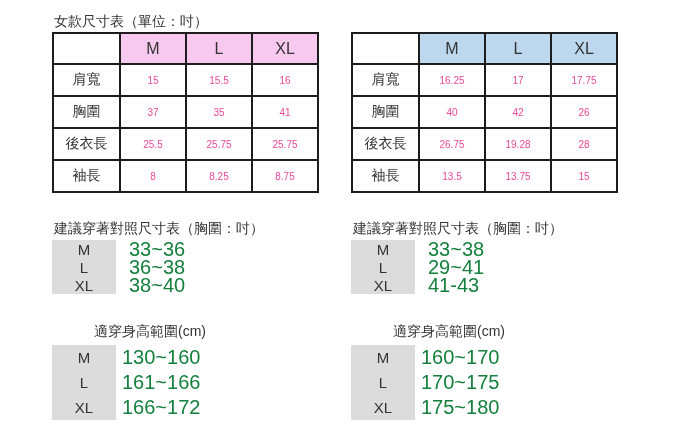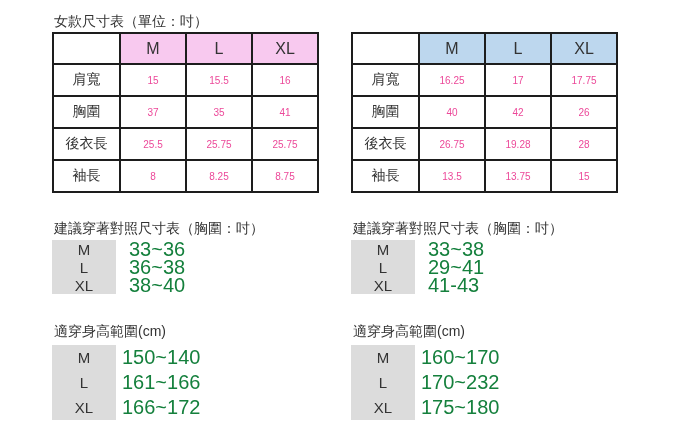--- a/index.html
+++ b/index.html
@@ -8,21 +8,21 @@
     font-family:"Liberation Sans","DejaVu Sans",sans-serif; color:#333;
     overflow:hidden;
   }
   .panel { position:absolute; top:0; width:300px; height:444px; }
   #panel-women { left:52px; }
   #panel-men   { left:351px; }
 
   .sec-title { position:absolute; left:2px; font-size:14px; color:#333; white-space:nowrap; line-height:18px; }
   .size-title   { top:12px;text-align:center; }
   .chest-title  { top:220px;font-family:Liberation Mono, monospace; }
-  .height-title { top:322px; }
+  .height-title { top:322px;margin-left:40px; }
 
   table.size-table { position:absolute; top:32px; left:0; border-collapse:collapse; table-layout:fixed; }
   .size-table col      { width:66px; }
   .size-table col.c0   { width:67px; }
   .size-table th, .size-table td {
     border:2px solid #1d1d1d; text-align:center; vertical-align:middle; padding:0;
   }
   .size-table th { height:29px; font-size:16px; font-weight:normal; color:#333; }
   .size-table th.corner { background:#ffffff; }
   .size-table td { height:30px; font-size:10px; color:#ec4899; }
@@ -107,21 +107,21 @@
       <div class="mini-row">
         <div class="mini-size">XL</div>
         <div class="mini-val">38~40</div>
       </div>
     </div>
 
     <div class="sec-title height-title">適穿身高範圍(cm)</div>
     <div class="mini-rows height-rows">
       <div class="mini-row">
         <div class="mini-size">M</div>
-        <div class="mini-val">150~140</div>
+        <div class="mini-val">130~160</div>
       </div>
       <div class="mini-row">
         <div class="mini-size">L</div>
         <div class="mini-val">161~166</div>
       </div>
       <div class="mini-row">
         <div class="mini-size">XL</div>
         <div class="mini-val">166~172</div>
       </div>
     </div>
@@ -187,21 +187,21 @@
     </div>
 
     <div class="sec-title height-title">適穿身高範圍(cm)</div>
     <div class="mini-rows height-rows">
       <div class="mini-row">
         <div class="mini-size">M</div>
         <div class="mini-val">160~170</div>
       </div>
       <div class="mini-row">
         <div class="mini-size">L</div>
-        <div class="mini-val">170~232</div>
+        <div class="mini-val">170~175</div>
       </div>
       <div class="mini-row">
         <div class="mini-size">XL</div>
         <div class="mini-val">175~180</div>
       </div>
     </div>
   </div>
 
 </div>
 

